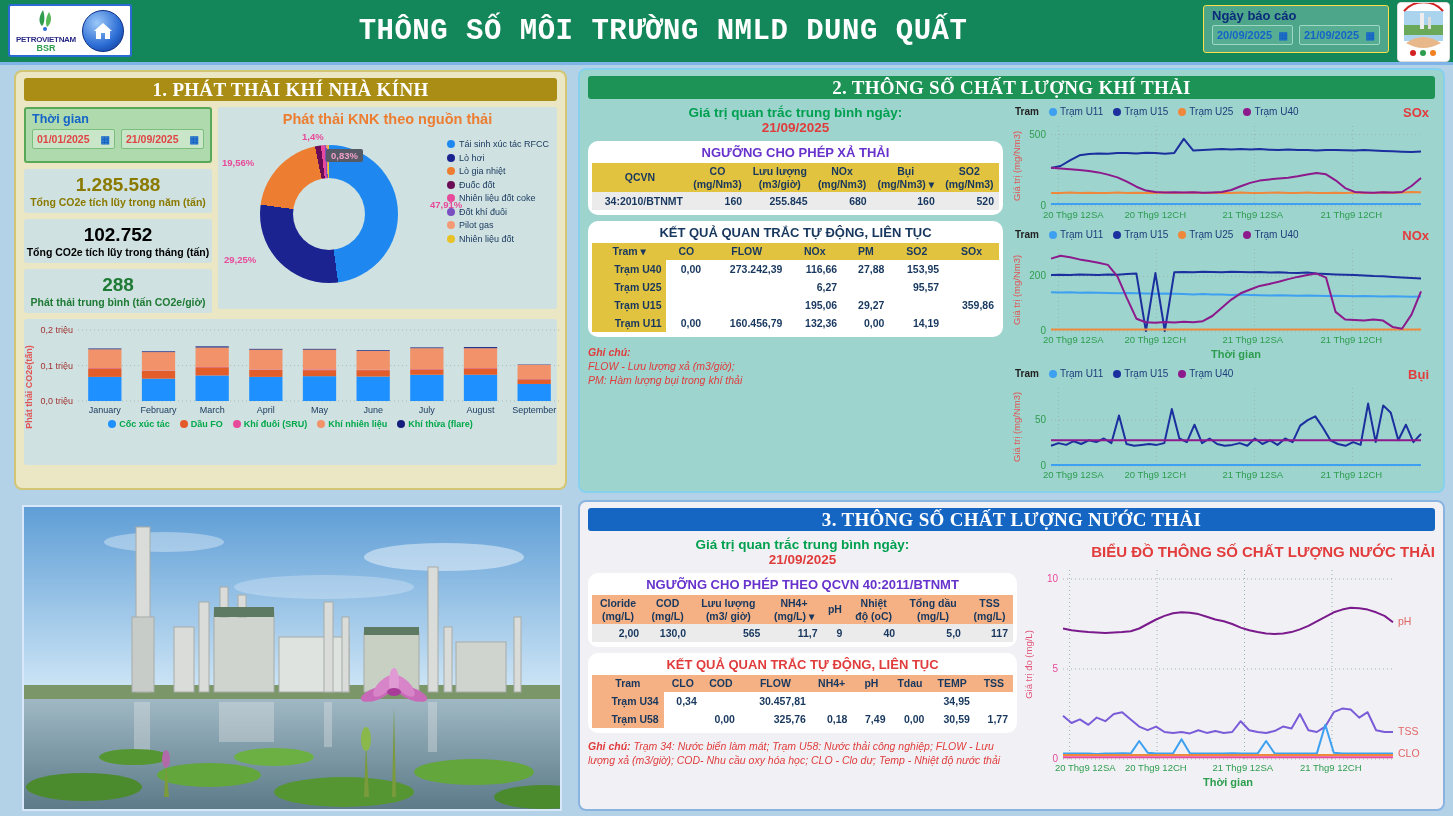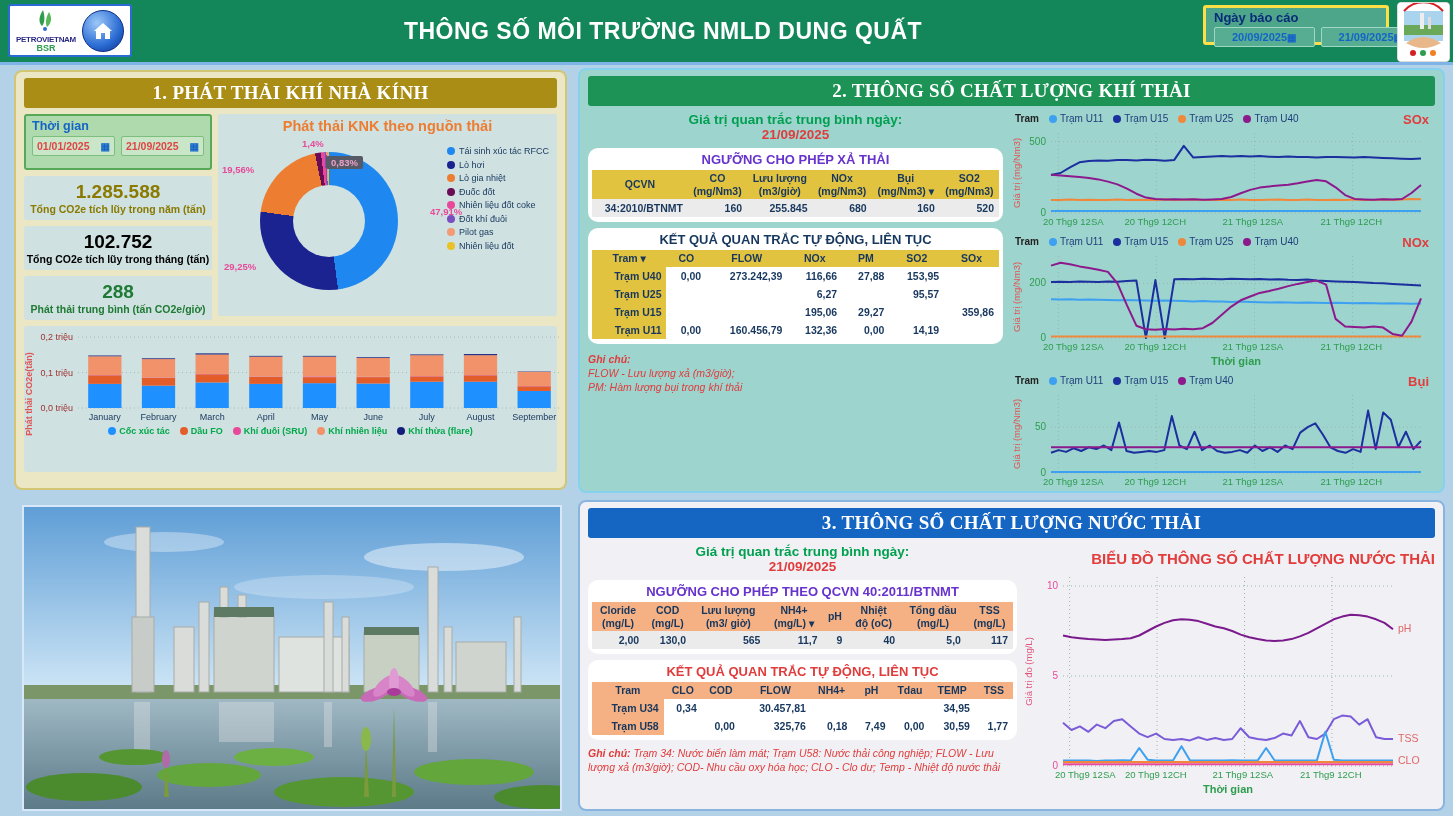--- a/index.html
+++ b/index.html
@@ -5,31 +5,31 @@
   html,body{margin:0;padding:0;background:#b3d2e8;font-family:"Liberation Sans",sans-serif;}
   #app{position:relative;width:1453px;height:816px;background:#b3d2e8;overflow:hidden;}
 
   
   #top{position:absolute;left:0;top:0;width:1453px;height:62px;background:#14875a;border-bottom:3px solid #7fb4e8;}
   #logo-box{position:absolute;left:8px;top:4px;width:124px;height:53px;background:#fff;border:2px solid #2b6cd4;border-radius:3px;display:flex;align-items:center;justify-content:space-around;padding:0 3px;box-sizing:border-box;}
   .pv-logo{display:flex;flex-direction:column;align-items:center;line-height:1;}
   .pv-name{font-size:8px;font-weight:bold;color:#2a2a86;letter-spacing:-.3px;}
   .pv-bsr{font-size:9px;font-weight:bold;color:#2e9d4e;}
   #home-btn{width:40px;height:40px;border-radius:50%;background:radial-gradient(circle at 35% 30%,#9cc8f8,#2b6cd4 60%,#0a2f86);display:flex;align-items:center;justify-content:center;cursor:pointer;border:1px solid #0a2f86;}
-  #main-title{position:absolute;left:140px;right:267px;top:0;height:62px;display:flex;align-items:center;justify-content:center;color:#fff;font-size:23px;font-weight:bold;letter-spacing:.5px;}
-  #date-panel{position:absolute;left:1203px;top:5px;width:186px;height:40px;background:#4da58a;border:3px solid #fde047;border-radius:3px;padding:2px 8px;box-sizing:border-box;}
+  #main-title{position:absolute;left:140px;right:267px;top:0;height:62px;display:flex;align-items:center;justify-content:center;color:#fff;font-size:29px;font-weight:bold;letter-spacing:.5px;font-family:Liberation Mono, monospace;}
+  #date-panel{position:absolute;left:1203px;top:5px;width:186px;height:48px;background:#4da58a;border:1px solid #fde047;border-radius:3px;padding:2px 8px;box-sizing:border-box;}
   #date-panel .lbl{color:#0a2a7a;font-weight:bold;font-size:13px;}
   .date-row{display:flex;gap:6px;margin-top:2px;}
-  .hdr-date{flex:1;background:#57ad92;border:1px solid #9ed8c2;border-radius:2px;color:#1464c8;font-weight:bold;font-size:11px;padding:3px 17px;display:flex;align-items:center;justify-content:space-between;cursor:pointer;}
+  .hdr-date{flex:1;background:#57ad92;border:1px solid #9ed8c2;border-radius:2px;color:#1464c8;font-weight:bold;font-size:11px;padding:3px 4px;display:flex;align-items:center;justify-content:space-between;cursor:pointer;}
   .cal{color:#1464c8;font-size:10px;}
   #corner-logo{position:absolute;left:1397px;top:2px;width:51px;height:58px;background:#fff;border-radius:4px;border:1px solid #ddd;overflow:hidden;}
 
   
   .panel{position:absolute;box-sizing:border-box;border-radius:8px;}
-  .sec-hdr{margin:6px 8px 4px 8px;height:30px;border-radius:3px;display:flex;align-items:center;justify-content:center;color:#fff;font-family:"Liberation Serif",serif;font-weight:bold;font-size:19px;letter-spacing:.3px;}
+  .sec-hdr{margin:6px 8px 4px 8px;height:23px;border-radius:3px;display:flex;align-items:center;justify-content:center;color:#fff;font-family:"Liberation Serif",serif;font-weight:bold;font-size:19px;letter-spacing:.3px;}
 
   
   #s1{left:14px;top:70px;width:553px;height:420px;background:#ebe6c3;border:2px solid #d2c675;}
   #s1 .sec-hdr{background:#a98d15;}
   #s1-body{display:flex;gap:6px;padding:2px 8px 0 8px;}
   #s1-left{width:188px;display:flex;flex-direction:column;gap:6px;}
   #time-box{height:56px;background:#aedaae;border:2px solid #57a857;border-radius:3px;padding:3px 6px;box-sizing:border-box;}
   #time-box .lbl{color:#1464c8;font-weight:bold;font-size:12.5px;}
   .time-row{display:flex;gap:6px;margin-top:3px;}
   .time-date{flex:1;background:#c9e6c9;border:1px solid #7cbf7c;border-radius:2px;color:#e04545;font-weight:bold;font-size:10.5px;padding:3px 4px;display:flex;align-items:center;justify-content:space-between;cursor:pointer;}

